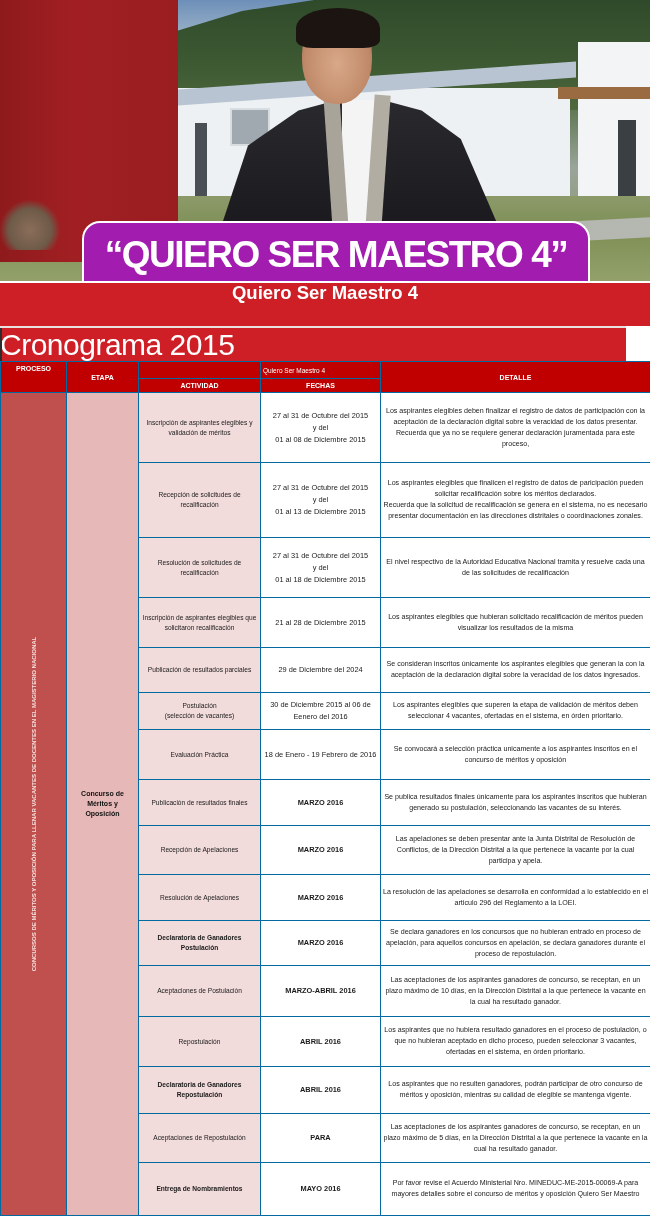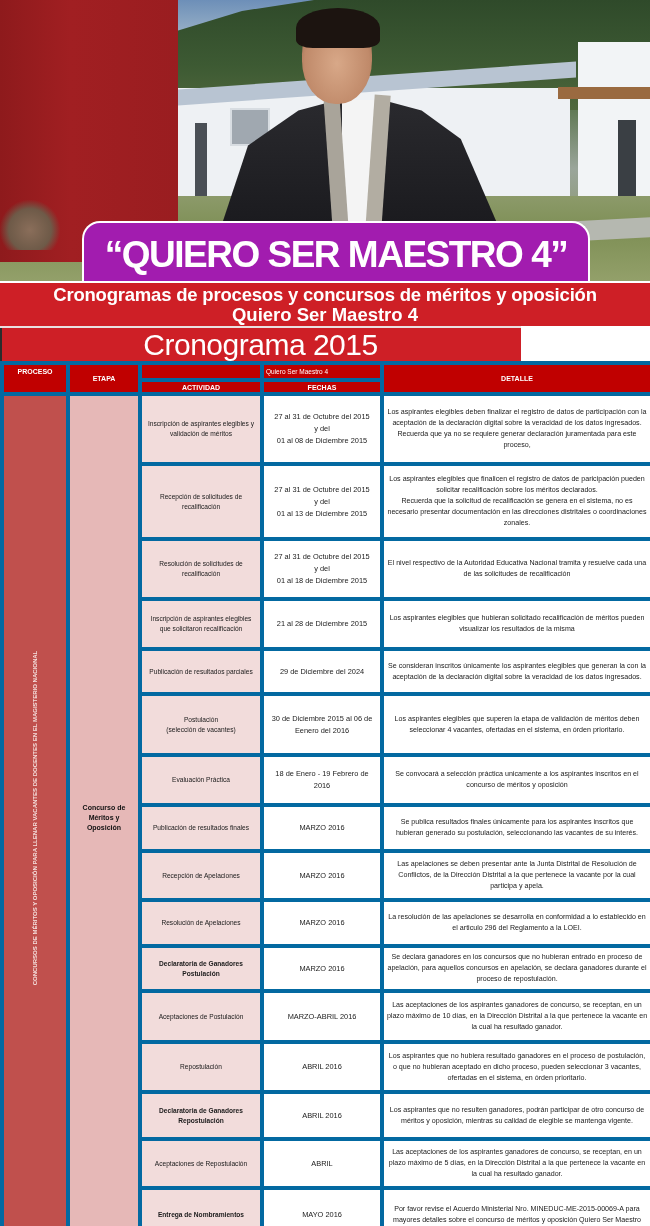--- a/index.html
+++ b/index.html
@@ -40,45 +40,45 @@
     .tab { position: absolute; left: 82px; top: 221px; width: 508px; height: 62px;
       background: #a21caf; border: 2px solid #ffffff; border-bottom: none; border-radius: 18px 18px 0 0;
       display: flex; align-items: center; justify-content: center; }
     .tab-title { color: #ffffff; font-weight: bold; font-size: 37px; letter-spacing: -1.5px; line-height: 1; margin-top: 2px; }
 
     
     .subtitle { position: absolute; left: 0; top: 281px; width: 650px; height: 45px; background: #ce1f26;
       border-top: 2px solid #ffffff; text-align: center; color: #ffffff; font-weight: bold; }
     .subtitle .l1 { font-size: 18.5px; line-height: 21px; margin-top: 1px; letter-spacing: -0.2px; }
     .subtitle .l2 { font-size: 18.5px; line-height: 20px; }
-    .cronograma { position: absolute; left: 0; top: 326px; width: 521px; height: 35px; background: #ce1f26;
-      border-top: 2px solid #e9e0e0; text-align: center; color: #ffffff; }
+    .cronograma { position: absolute; left: 0; top: 326px; width: 626px; height: 35px; background: #ce1f26;
+      border-top: 2px solid #e9e0e0; color: #ffffff; }
     .cronograma .left-edge { position: absolute; left: 0; top: 0; width: 2px; height: 33px; background: #2c2c2c; }
     .cronograma .t { font-size: 30px; line-height: 33px; letter-spacing: -0.5px; font-weight: normal; }
 
     
     .sched { position: absolute; left: 0; top: 361px; width: 650px; border-collapse: collapse; table-layout: fixed;
       font-family: "Liberation Sans", sans-serif; }
-    .sched td, .sched th { border: 4px solid #0369a1; text-align: center; vertical-align: middle; padding: 1px 3px; }
+    .sched td, .sched th { border: 1px solid #0369a1; text-align: center; vertical-align: middle; padding: 1px 3px; }
     .sched th { background: #c00000; color: #ffffff; font-size: 7px; font-weight: bold; }
     .sched th.small { font-size: 6.5px; font-weight: normal; text-align: left; padding-left: 2px; }
     .sched th.lower { border-top-color: #ffffff; }
     .col-proceso { width: 66px; }
     .col-etapa { width: 72px; }
     .col-act { width: 122px; }
     .col-fecha { width: 120px; }
     .col-det { width: 270px; }
     td.proceso { background: #c0504d; padding: 0; position: relative; }
     td.proceso .vert { position: absolute; left: 50%; top: 50%; transform: translate(-50%, -50%) rotate(-90deg);
       white-space: nowrap; color: #f5e0de; font-size: 6px; font-weight: bold; }
     td.etapa { background: #e6b8b7; font-size: 7px; font-weight: bold; color: #111; line-height: 10px; }
     td.act { background: #f2dcdb; font-size: 6.6px; color: #1a1a1a; line-height: 10px; }
     td.act.bold { font-weight: bold; }
     td.fecha { background: #ffffff; font-size: 7.4px; color: #1a1a1a; line-height: 12px; }
-    td.fecha.bold { font-weight: normal; }
+    td.fecha.bold { font-weight: bold; }
     td.det { background: #ffffff; font-size: 7.1px; color: #1a1a1a; line-height: 11px; padding: 1px 2px; }
   </style>
 </head>
 <body>
 
 <div class="hero">
   <div class="mountain"></div>
   <div class="building1">
     <div class="roof"></div>
     <div class="door"></div>
@@ -100,21 +100,20 @@
     <div class="head"></div>
     <div class="hair"></div>
   </div>
 </div>
 
 <div class="tab">
   <span class="tab-title">“QUIERO SER MAESTRO 4”</span>
 </div>
 
 <div class="subtitle">
-  <div class="l1">Cronogramas de procesos y concursos de méritos y oposición</div>
   <div class="l2">Quiero Ser Maestro 4</div>
 </div>
 
 <div class="cronograma">
   <div class="left-edge"></div>
   <div class="t">Cronograma 2015</div>
 </div>
 
 <table class="sched">
   <colgroup>
@@ -140,21 +139,21 @@
   <tbody>
     <tr style="height:70px;">
       <td class="proceso" rowspan="16">
         <span class="vert">CONCURSOS DE MÉRITOS Y OPOSICIÓN PARA LLENAR VACANTES DE DOCENTES EN EL MAGISTERIO NACIONAL</span>
       </td>
       <td class="etapa" rowspan="16">Concurso de Méritos y Oposición</td>
       <td class="act">Inscripción de aspirantes elegibles y validación de méritos</td>
       <td class="fecha" style="white-space:pre-line;">27 al 31 de Octubre del 2015
 y del
 01 al 08 de Diciembre 2015</td>
-      <td class="det" style="white-space:pre-line;">Los aspirantes elegibles deben finalizar el registro de datos de participación con la aceptación de la declaración digital sobre la veracidad de los datos ingresados.
+      <td class="det" style="white-space:pre-line;">Los aspirantes elegibles deben finalizar el registro de datos de participación con la aceptación de la declaración digital sobre la veracidad de los datos presentar.
 Recuerda que ya no se requiere generar declaración juramentada para este proceso,</td>
     </tr>
     <tr style="height:75px;">
       <td class="act">Recepción de solicitudes de recalificación</td>
       <td class="fecha" style="white-space:pre-line;">27 al 31 de Octubre del 2015
 y del
 01 al 13 de Diciembre 2015</td>
       <td class="det" style="white-space:pre-line;">Los aspirantes elegibles que finalicen el registro de datos de paricipación pueden solicitar recalificación sobre los méritos declarados.
 Recuerda que la solicitud de recalificación se genera en el sistema, no es necesario presentar documentación en las direcciones distritales o coordinaciones zonales.</td>
     </tr>
@@ -168,21 +167,21 @@
     <tr style="height:50px;">
       <td class="act">Inscripción de aspirantes elegibles que solicitaron recalificación</td>
       <td class="fecha">21 al 28 de Diciembre 2015</td>
       <td class="det">Los aspirantes elegibles que hubieran solicitado recalificación de méritos pueden visualizar los resultados de la misma</td>
     </tr>
     <tr style="height:45px;">
       <td class="act">Publicación de resultados parciales</td>
       <td class="fecha">29 de Diciembre del 2024</td>
       <td class="det">Se consideran inscritos únicamente los aspirantes elegibles que generan la con la aceptación de la declaración digital sobre la veracidad de los datos ingresados.</td>
     </tr>
-    <tr style="height:61px;">
+    <tr style="height:37px;">
       <td class="act" style="white-space:pre-line;">Postulación
 (selección de vacantes)</td>
       <td class="fecha">30 de Diciembre 2015 al 06 de Eenero del 2016</td>
       <td class="det">Los aspirantes elegibles que superen la etapa de validación de méritos deben seleccionar 4 vacantes, ofertadas en el sistema, en órden prioritario.</td>
     </tr>
     <tr style="height:50px;">
       <td class="act">Evaluación Práctica</td>
       <td class="fecha">18 de Enero - 19 Febrero de 2016</td>
       <td class="det">Se convocará a selección práctica unicamente a los aspirantes inscritos en el concurso de méritos y oposición</td>
     </tr>
@@ -216,21 +215,21 @@
       <td class="fecha bold">ABRIL 2016</td>
       <td class="det">Los aspirantes que no hubiera resultado ganadores en el proceso de postulación, o que no hubieran aceptado en dicho proceso, pueden seleccionar 3 vacantes, ofertadas en el sistema, en órden prioritario.</td>
     </tr>
     <tr style="height:47px;">
       <td class="act bold">Declaratoria de Ganadores Repostulación</td>
       <td class="fecha bold">ABRIL 2016</td>
       <td class="det">Los aspirantes que no resulten ganadores, podrán participar de otro concurso de méritos y oposición, mientras su calidad de elegible se mantenga vigente.</td>
     </tr>
     <tr style="height:49px;">
       <td class="act">Aceptaciones de Repostulación</td>
-      <td class="fecha bold">ABRIL</td>
+      <td class="fecha bold">PARA</td>
       <td class="det">Las aceptaciones de los aspirantes ganadores de concurso, se receptan, en un plazo máximo de 5 días, en la Dirección Distrital a la que pertenece la vacante en la cual ha resultado ganador.</td>
     </tr>
     <tr style="height:53px;">
       <td class="act bold">Entrega de Nombramientos</td>
       <td class="fecha bold">MAYO 2016</td>
       <td class="det">Por favor revise el Acuerdo Ministerial Nro. MINEDUC-ME-2015-00069-A para mayores detalles sobre el concurso de méritos y oposición Quiero Ser Maestro</td>
     </tr>
   </tbody>
 </table>
 

